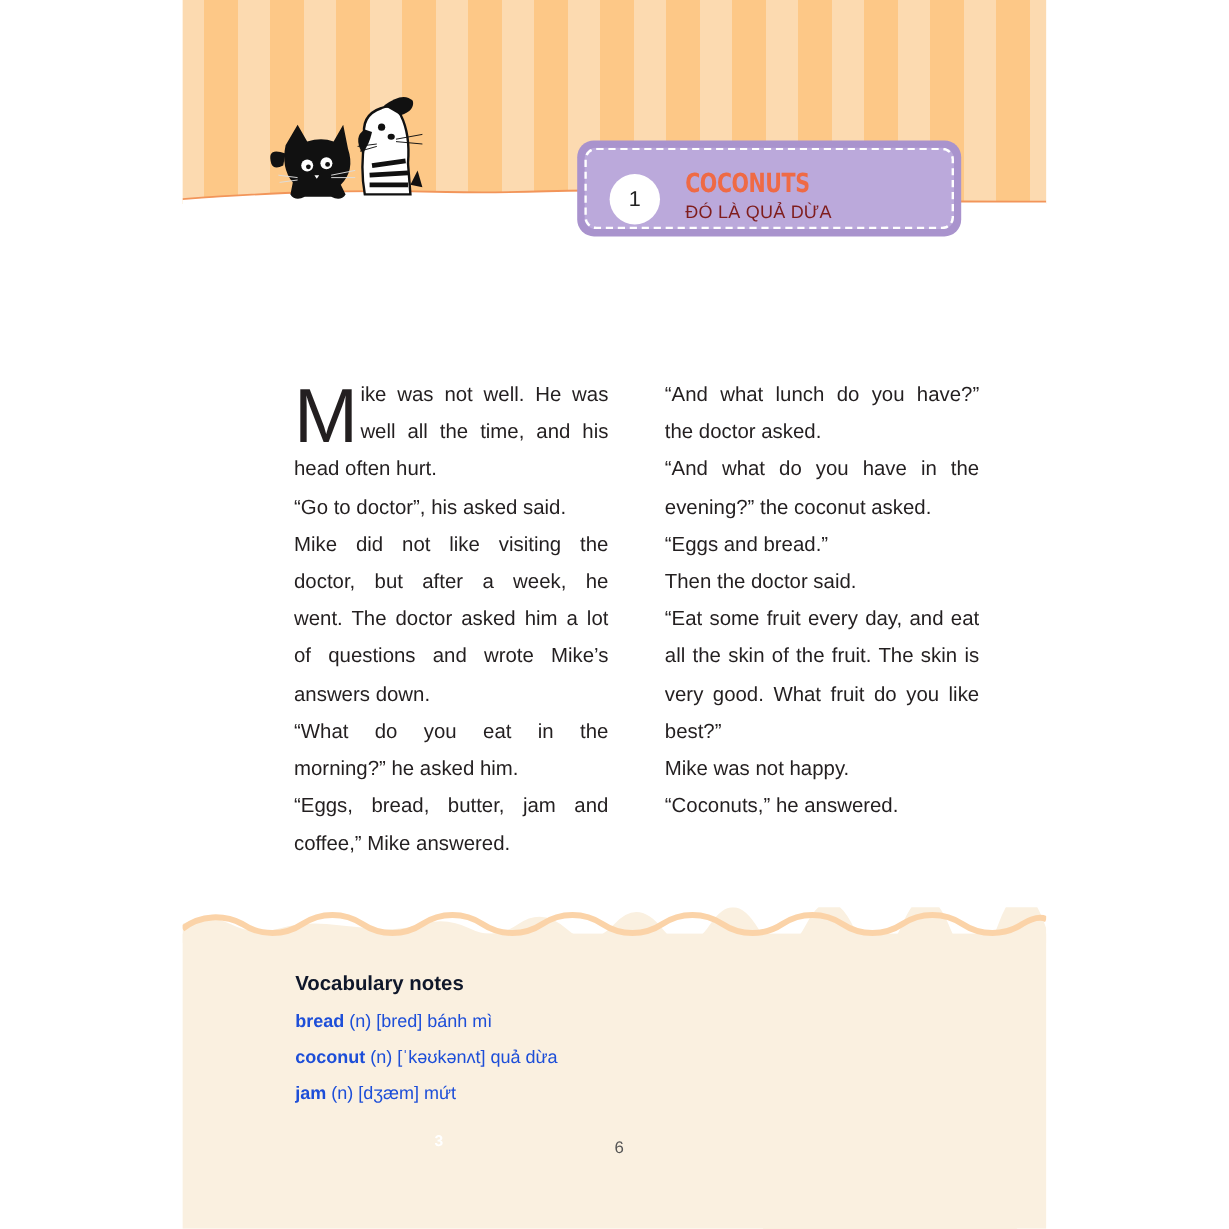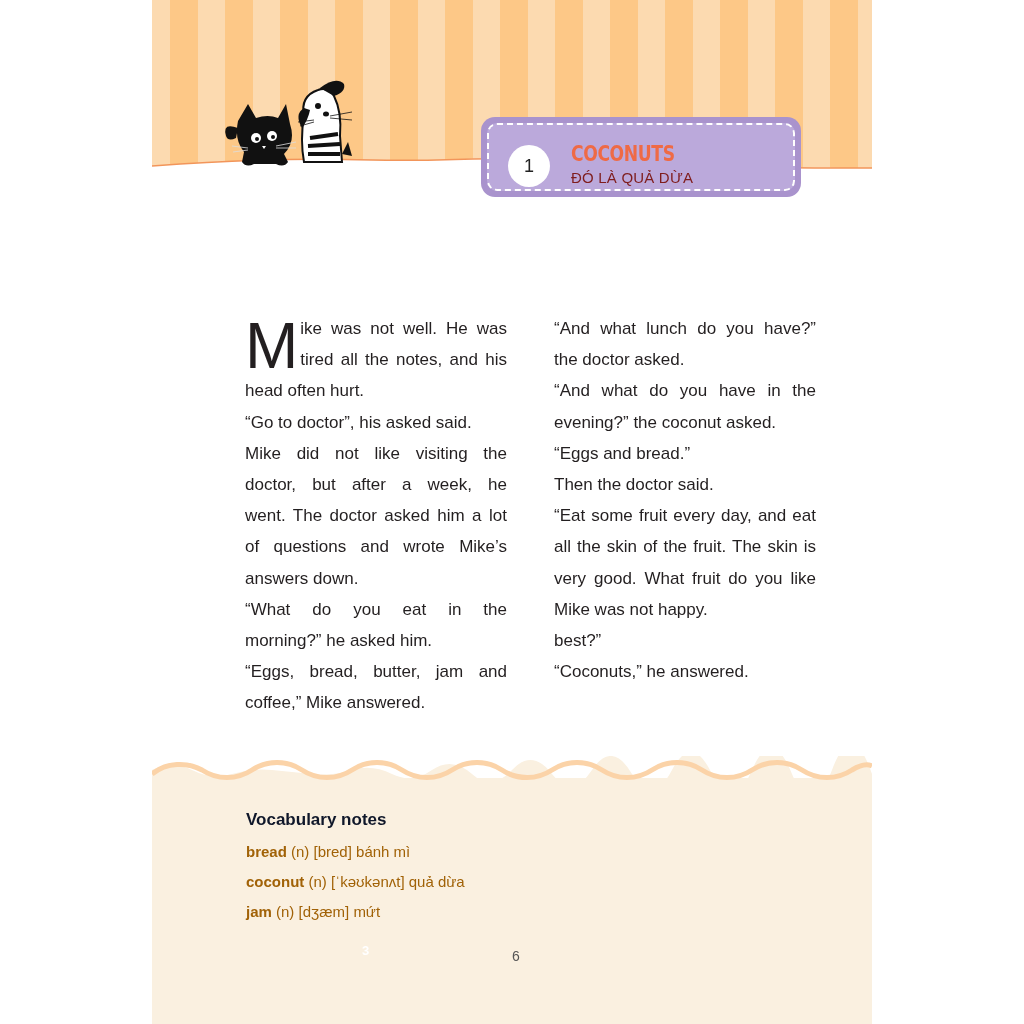--- a/index.html
+++ b/index.html
@@ -16,21 +16,21 @@
   .title-vi { position:absolute; left:82px; top:44px; font-size:15px; color:#7f1d1d; letter-spacing:0.2px; }
   .story { position:absolute; top:313px; width:262px; font-size:17px; line-height:31.2px; color:#231f20; }
   .col-left { left:93px; }
   .col-right { left:375px;margin-left:27px; }
   .line { display:block; white-space:nowrap; }
   .just { text-align:justify; text-align-last:justify; display:block; white-space:normal; height:31.2px; overflow:hidden; }
   .dropcap { float:left; font-size:64px; line-height:54px; margin-top:6px; margin-right:2px; color:#231f20; }
   .vocab-area { position:absolute; left:0; top:778px; width:720px; height:246px; background:#faf0e0; }
   .vocab-wave { position:absolute; left:0; top:756px; width:720px; height:30px; }
   .vocab-title { position:absolute; left:94px; top:810px; font-size:17px; font-weight:bold; color:#0f172a; }
-  .vocab-item { position:absolute; left:94px; font-size:15px; color:#a16207; }
+  .vocab-item { position:absolute; left:94px; font-size:15px; color:#1d4ed8; }
   .vocab-item b { font-weight:bold; }
   .page-num { position:absolute; left:360px; top:948px; font-size:14px; color:#555; }
   .ghost-num { position:absolute; left:210px; top:943px; font-size:13px; color:#ffffff; font-weight:bold; }
 </style>
 </head>
 <body>
 
 <div class="page">
   <div class="stripes"></div>
   <svg class="stripes-wave" viewBox="0 0 720 30" preserveAspectRatio="none">
@@ -63,21 +63,21 @@
     <div class="title-inner">
       <div class="num-circle">1</div>
       <div class="title-en">COCONUTS</div>
       <div class="title-vi">ĐÓ LÀ QUẢ DỪA</div>
     </div>
   </div>
 
   <div class="story col-left">
     <span class="dropcap">M</span>
     <span class="just">ike was not well. He was</span>
-    <span class="just">tired all the notes, and his</span>
+    <span class="just">well all the time, and his</span>
     <span class="line">head often hurt.</span>
     <span class="line">“Go to doctor”, his asked said.</span>
     <span class="just">Mike did not like visiting the</span>
     <span class="just">doctor, but after a week, he</span>
     <span class="just">went. The doctor asked him a lot</span>
     <span class="just">of questions and wrote Mike’s</span>
     <span class="line">answers down.</span>
     <span class="just">“What do you eat in the</span>
     <span class="line">morning?” he asked him.</span>
     <span class="just">“Eggs, bread, butter, jam and</span>
@@ -87,22 +87,22 @@
   <div class="story col-right">
     <span class="just">“And what lunch do you have?”</span>
     <span class="line">the doctor asked.</span>
     <span class="just">“And what do you have in the</span>
     <span class="line">evening?” the coconut asked.</span>
     <span class="line">“Eggs and bread.”</span>
     <span class="line">Then the doctor said.</span>
     <span class="just">“Eat some fruit every day, and eat</span>
     <span class="just">all the skin of the fruit. The skin is</span>
     <span class="just">very good. What fruit do you like</span>
+    <span class="line">best?”</span>
     <span class="line">Mike was not happy.</span>
-    <span class="line">best?”</span>
     <span class="line">“Coconuts,” he answered.</span>
   </div>
 
   <div class="vocab-area"></div>
   <svg class="vocab-wave" viewBox="0 0 720 30" preserveAspectRatio="none">
     <path d="M0,14 Q20,4 40,14 T80,18 T120,14 T160,18 T200,14 T240,18 T280,14 T320,18 T360,14 T400,18 T440,14 T480,18 T520,14 T560,18 T600,14 T640,18 T680,14 T720,18 L720,30 L0,30 Z" fill="#faf0e0"></path>
   </svg>
   <svg style="position:absolute;left:0;top:756px;width:720px;height:30px;" viewBox="0 0 720 30" preserveAspectRatio="none">
     <path d="M0,18 C15,6 35,6 50,14 C65,24 85,24 100,14 C115,4 135,4 150,14 C165,24 185,24 200,14 C215,4 235,4 250,14 C265,24 285,24 300,14 C315,4 335,4 350,14 C365,24 385,24 400,14 C415,4 435,4 450,14 C465,24 485,24 500,14 C515,4 535,4 550,14 C565,24 585,24 600,14 C615,4 635,4 650,14 C665,24 685,24 700,14 C710,8 716,8 720,10" fill="none" stroke="#fbd3a8" stroke-width="5"></path>
   </svg>

